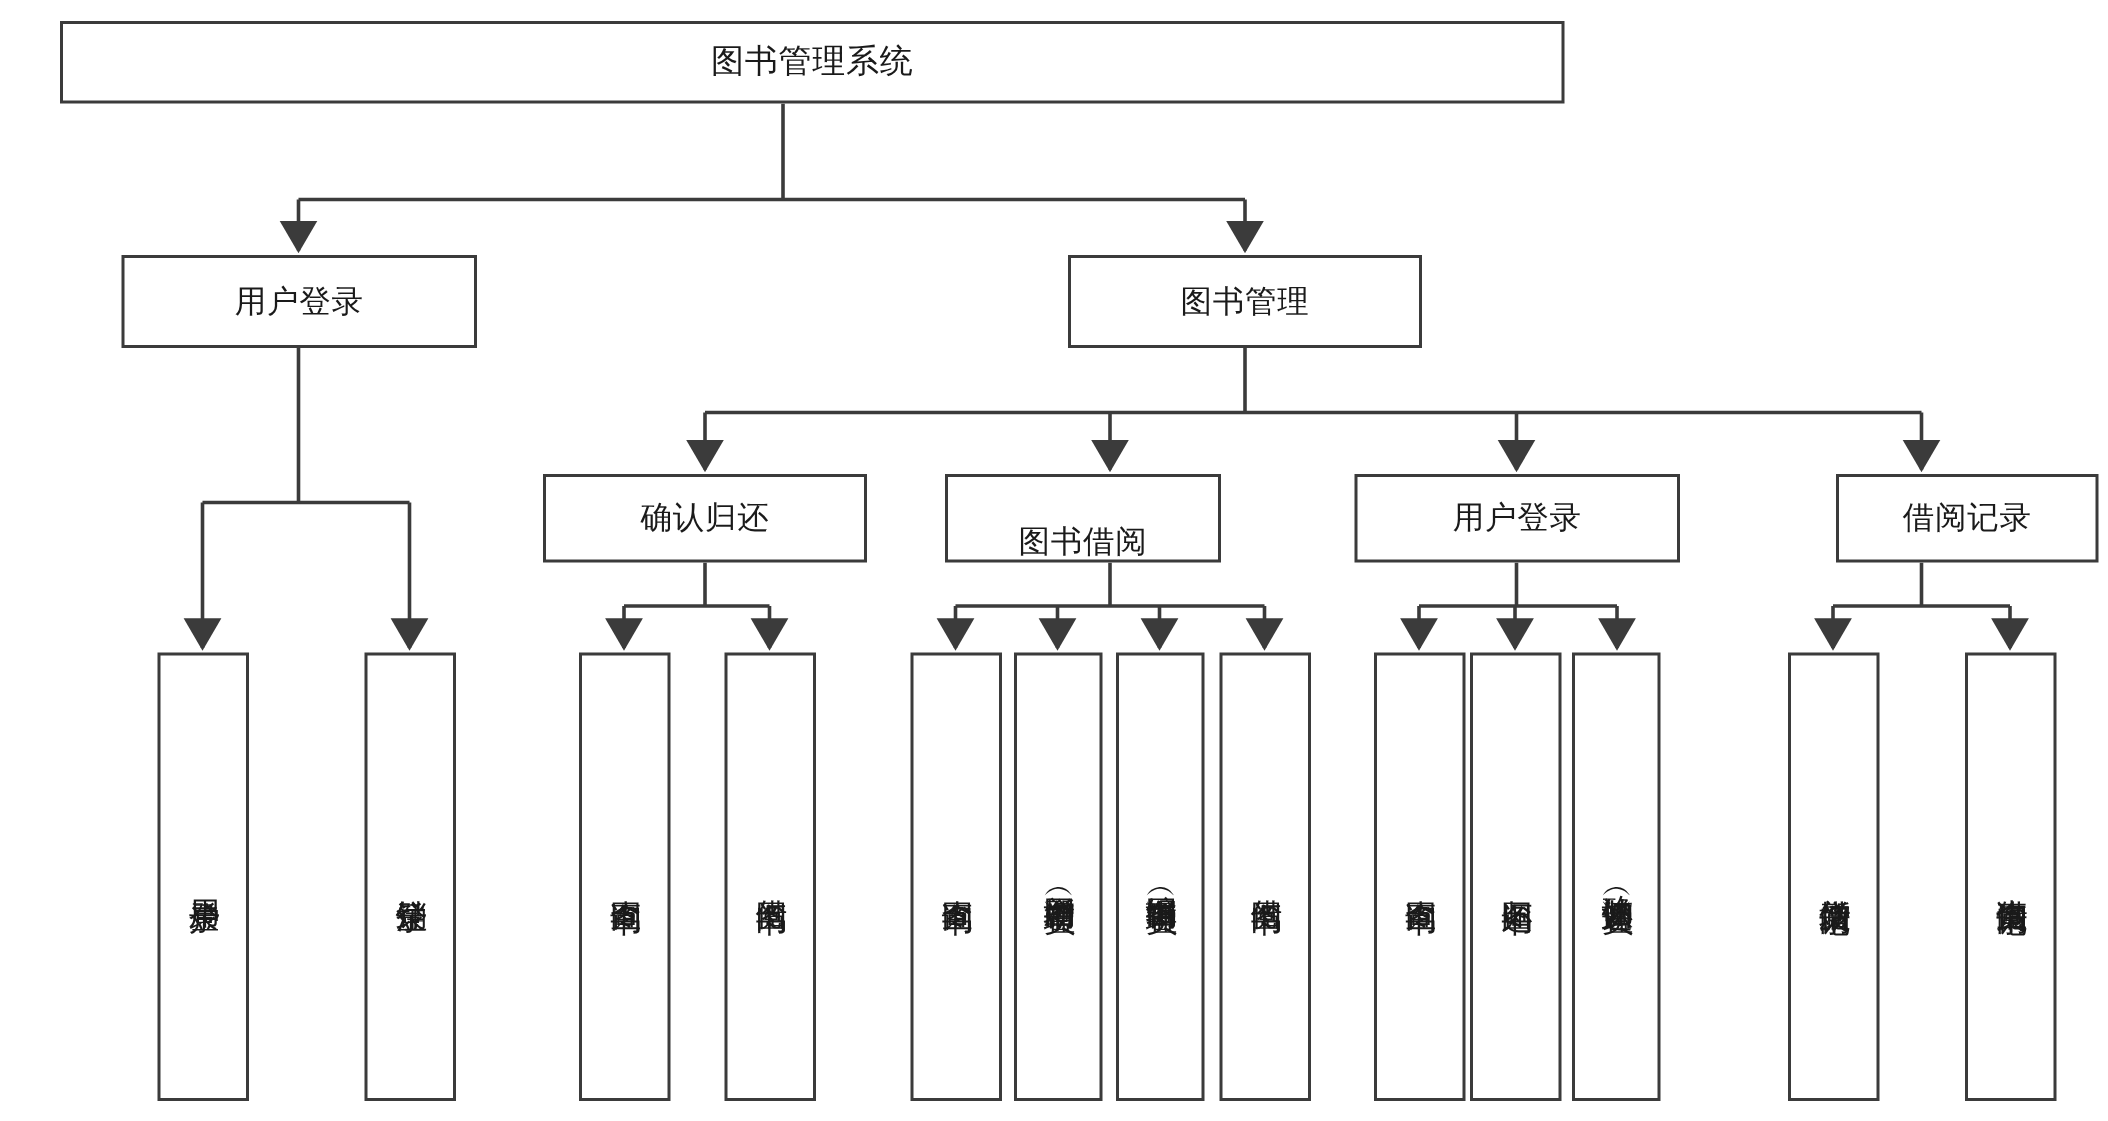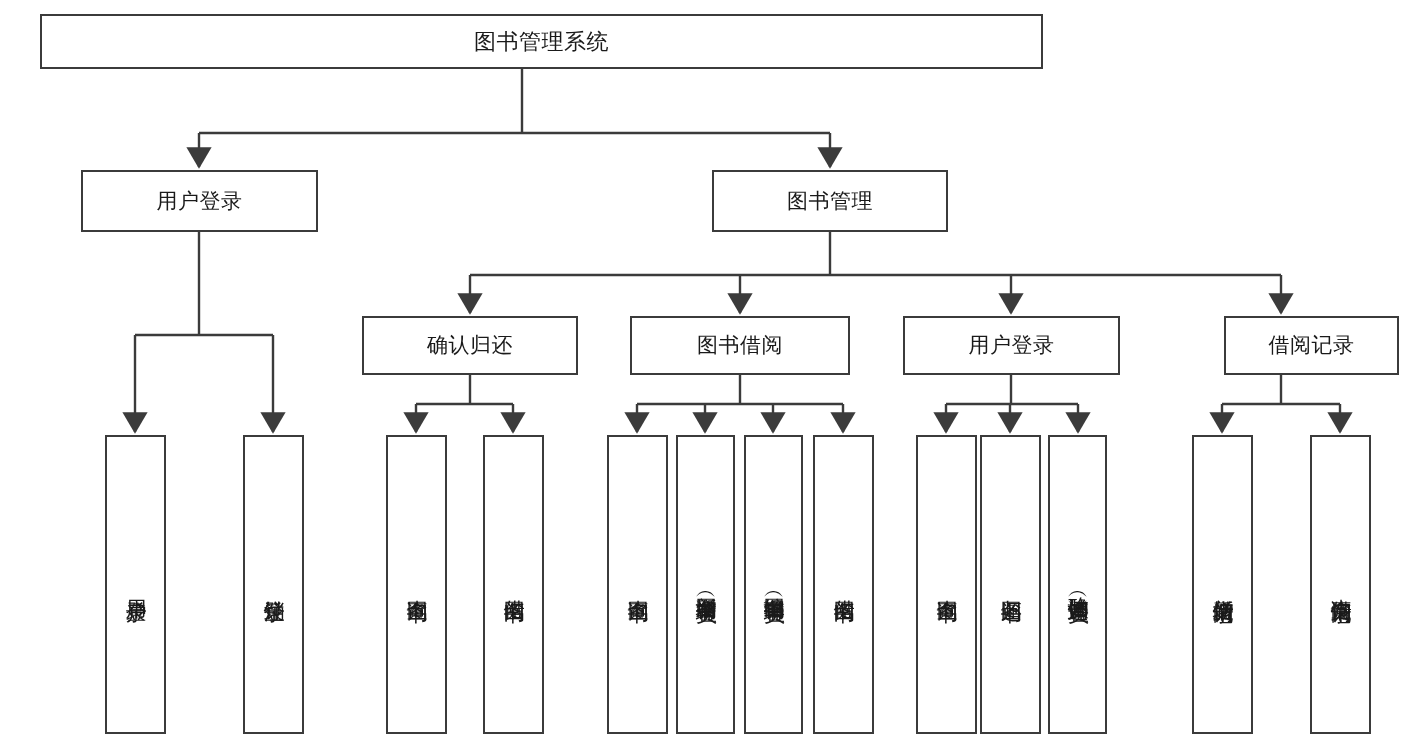--- a/index.html
+++ b/index.html
@@ -125,21 +125,21 @@
       </div>
       <div class="node horiz" style="left: 81px; top: 170px; width: 237px; height: 62px;">
         <span class="label">用户登录</span>
       </div>
       <div class="node horiz" style="left: 712px; top: 170px; width: 236px; height: 62px;">
         <span class="label">图书管理</span>
       </div>
       <div class="node horiz" style="left: 362px; top: 316px; width: 216px; height: 59px;">
         <span class="label">确认归还</span>
       </div>
-      <div class="node horiz" style="left: 630px; top: 316px; width: 220px; height: 59px;">
+      <div class="node horiz" style="left: 630px; top: 316px; width: 184px; height: 59px; align-items: flex-end;">
         <span class="label">图书借阅</span>
       </div>
       <div class="node horiz" style="left: 903px; top: 316px; width: 217px; height: 59px;">
         <span class="label">用户登录</span>
       </div>
       <div class="node horiz" style="left: 1224px; top: 316px; width: 175px; height: 59px;">
         <span class="label">借阅记录</span>
       </div>
       <div class="node vert" style="left: 105px; top: 435px; width: 61px; height: 299px;">
         <span class="label">用户登录</span>

